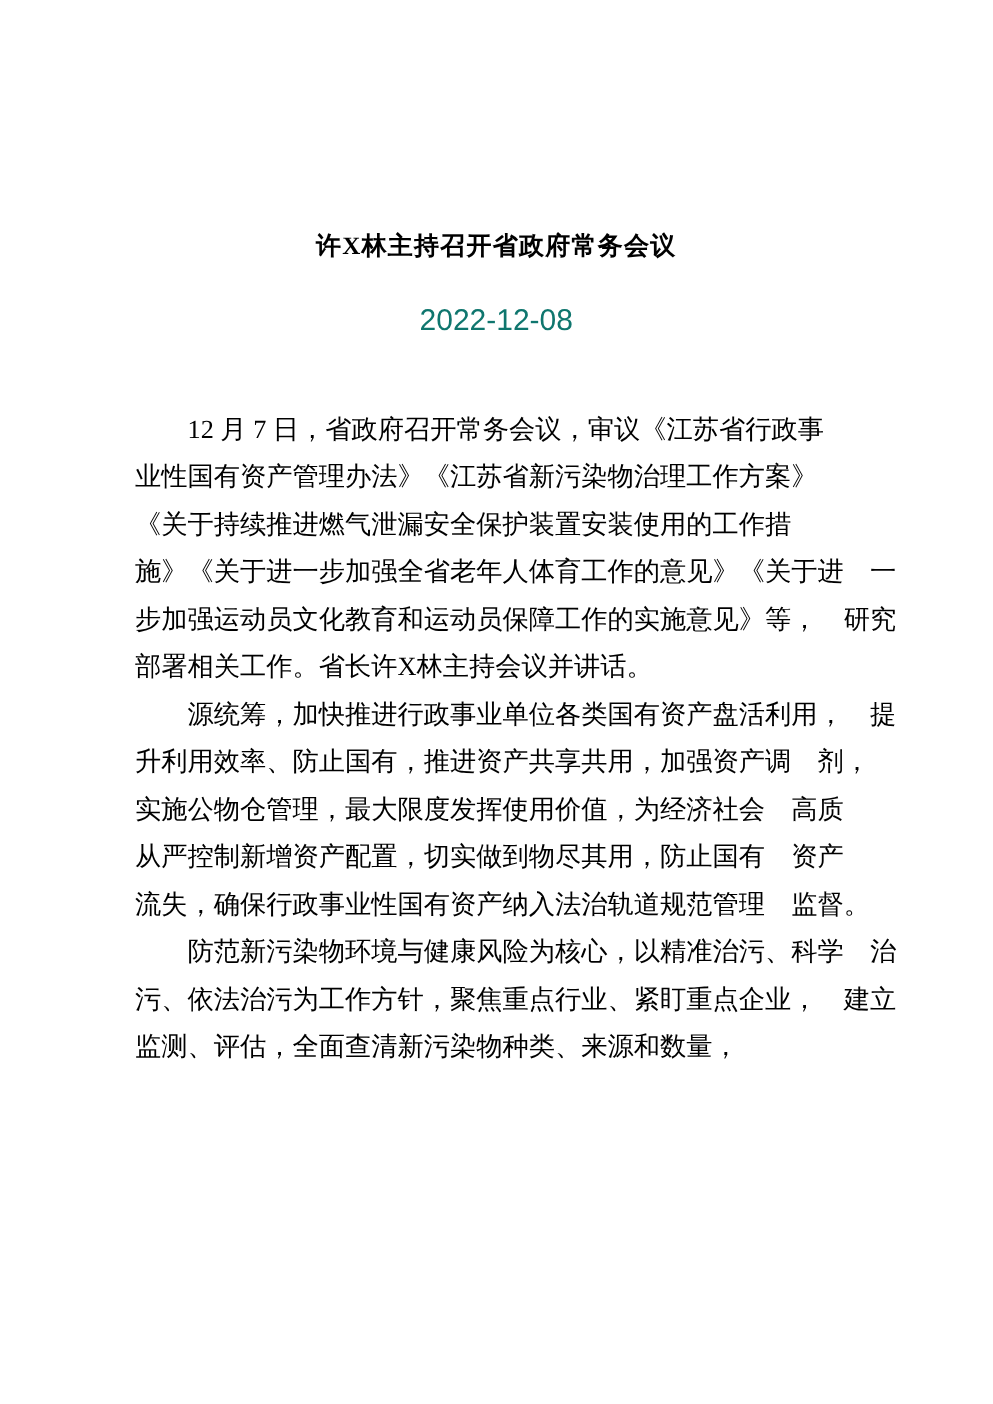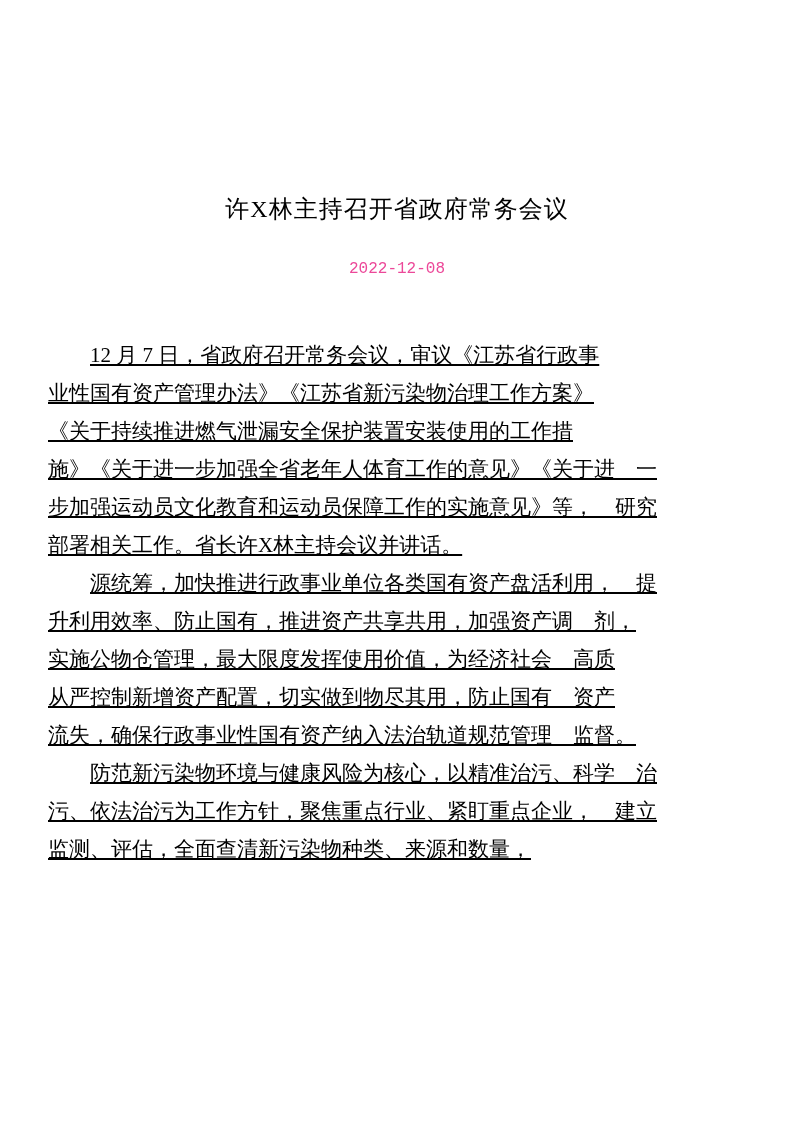--- a/index.html
+++ b/index.html
@@ -10,43 +10,42 @@
   .page {
     position: relative;
     width: 794px;
     height: 1123px;
     background: #ffffff;
     overflow: hidden;
     color: #000000;
     font-family: "Liberation Serif", serif;
   }
   .title {
-    margin: 12px;
+    margin: 0;
     padding-top: 180px;
     text-align: center;
     font-family: "Liberation Serif", serif;
-    font-weight: normal;
-    font-size: 24px;
+    font-weight: bold;
+    font-size: 20px;
     line-height: 34px;
     letter-spacing: 1px;
     color: #000000;
   }
   .date {
     margin-top: 31px;
     text-align: center;
-    font-size: 16px;
+    font-size: 24px;
     line-height: 24px;
-    font-family: Liberation Mono, monospace;
-    color: #ec4899;
+    font-family: Liberation Sans, sans-serif;
+    color: #0f766e;
   }
   .content {
     margin-top: 55px;
-    margin-left: 48px;
+    margin-left: 108px;
     width: 574px;
-    text-decoration: underline;
   }
   .paragraph {
     margin: 0;
   }
   .line {
     font-size: 21px;
     line-height: 38px;
     white-space: pre;
     font-family: "Liberation Serif", serif;
     color: #000000;

